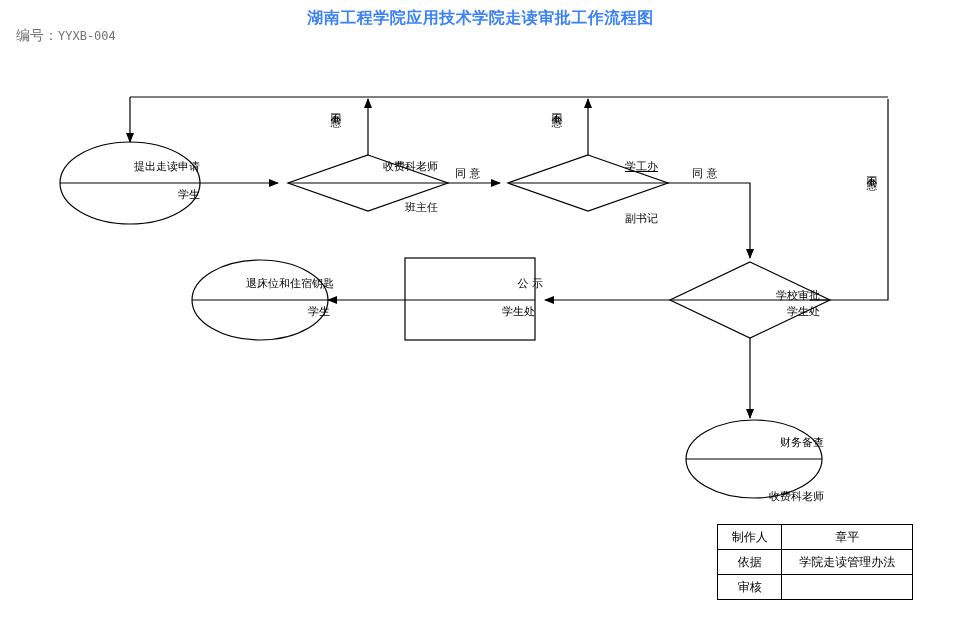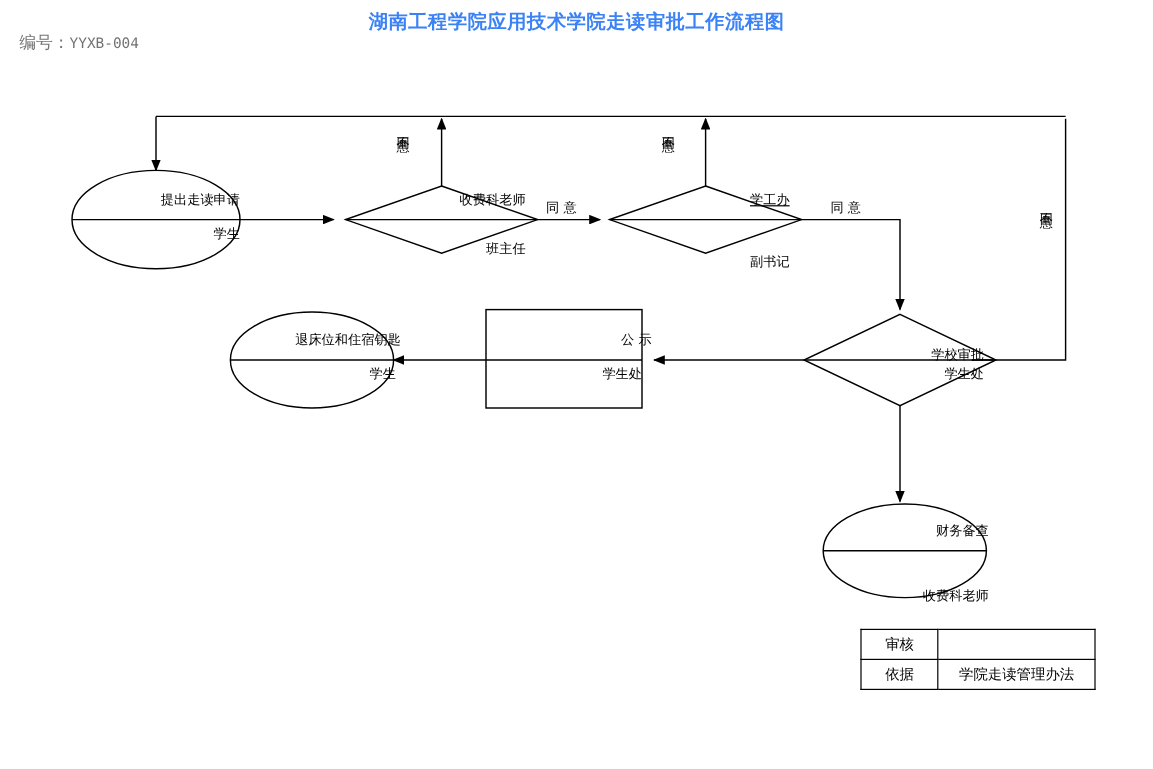--- a/index.html
+++ b/index.html
@@ -181,23 +181,27 @@
   <div class="edge-label" style="left:455px; top:166px;">同  意</div>
   <div class="edge-label" style="left:692px; top:166px;">同  意</div>
 
   <div class="edge-label vertical" style="left:330px; top:105px;">不同意</div>
   <div class="edge-label vertical" style="left:551px; top:105px;">不同意</div>
   <div class="edge-label vertical" style="left:866px; top:168px;">不同意</div>
 
   <table class="info-table">
     <tbody>
       <tr>
-        <td class="k">审核</td>
-        <td class="v"></td>
+        <td class="k">制作人</td>
+        <td class="v">章平</td>
       </tr>
       <tr>
         <td class="k">依据</td>
         <td class="v">学院走读管理办法</td>
       </tr>
+      <tr>
+        <td class="k">审核</td>
+        <td class="v"></td>
+      </tr>
     </tbody>
   </table>
 
 </div>
 
 </body></html>

